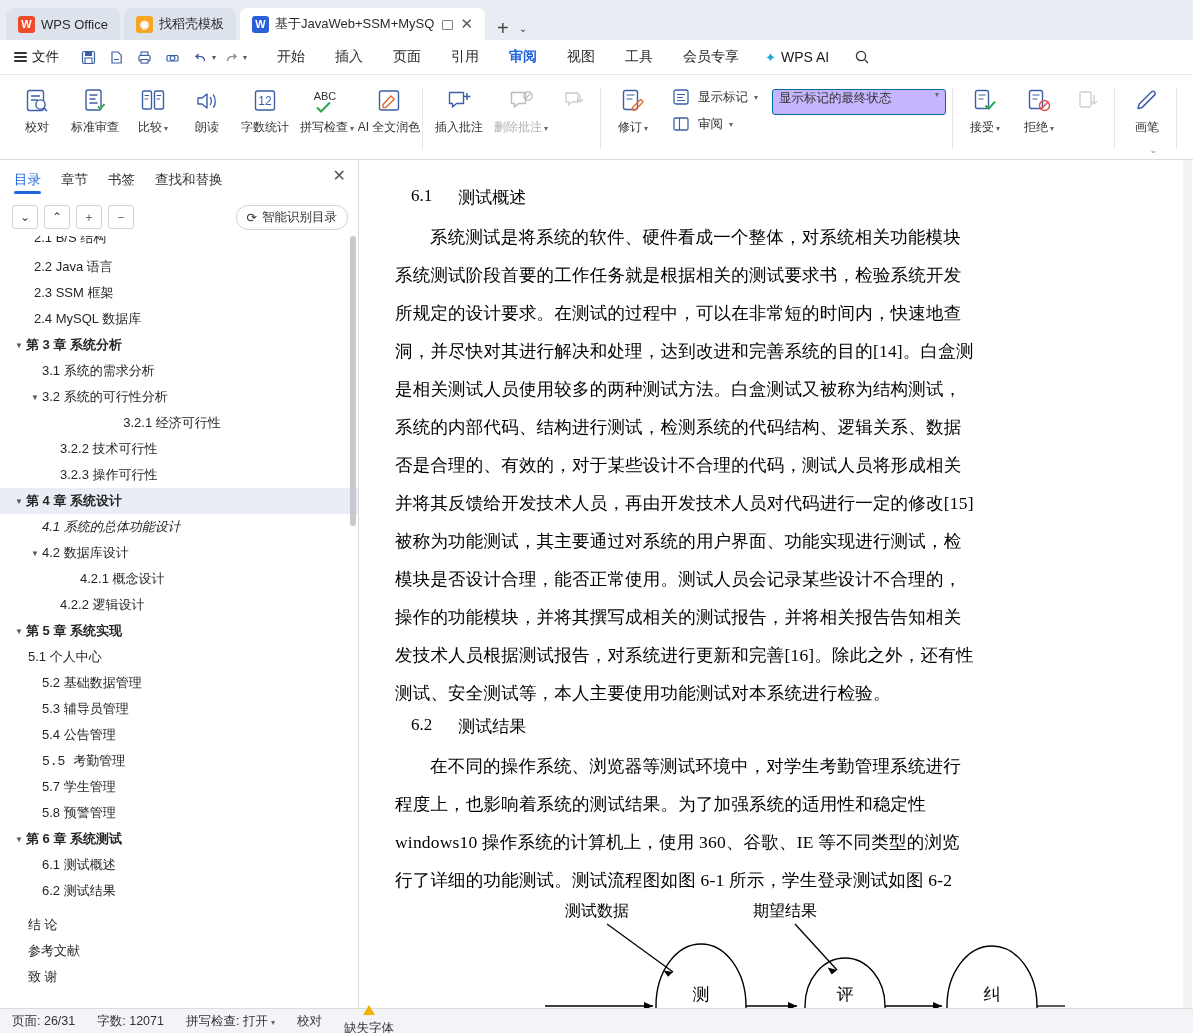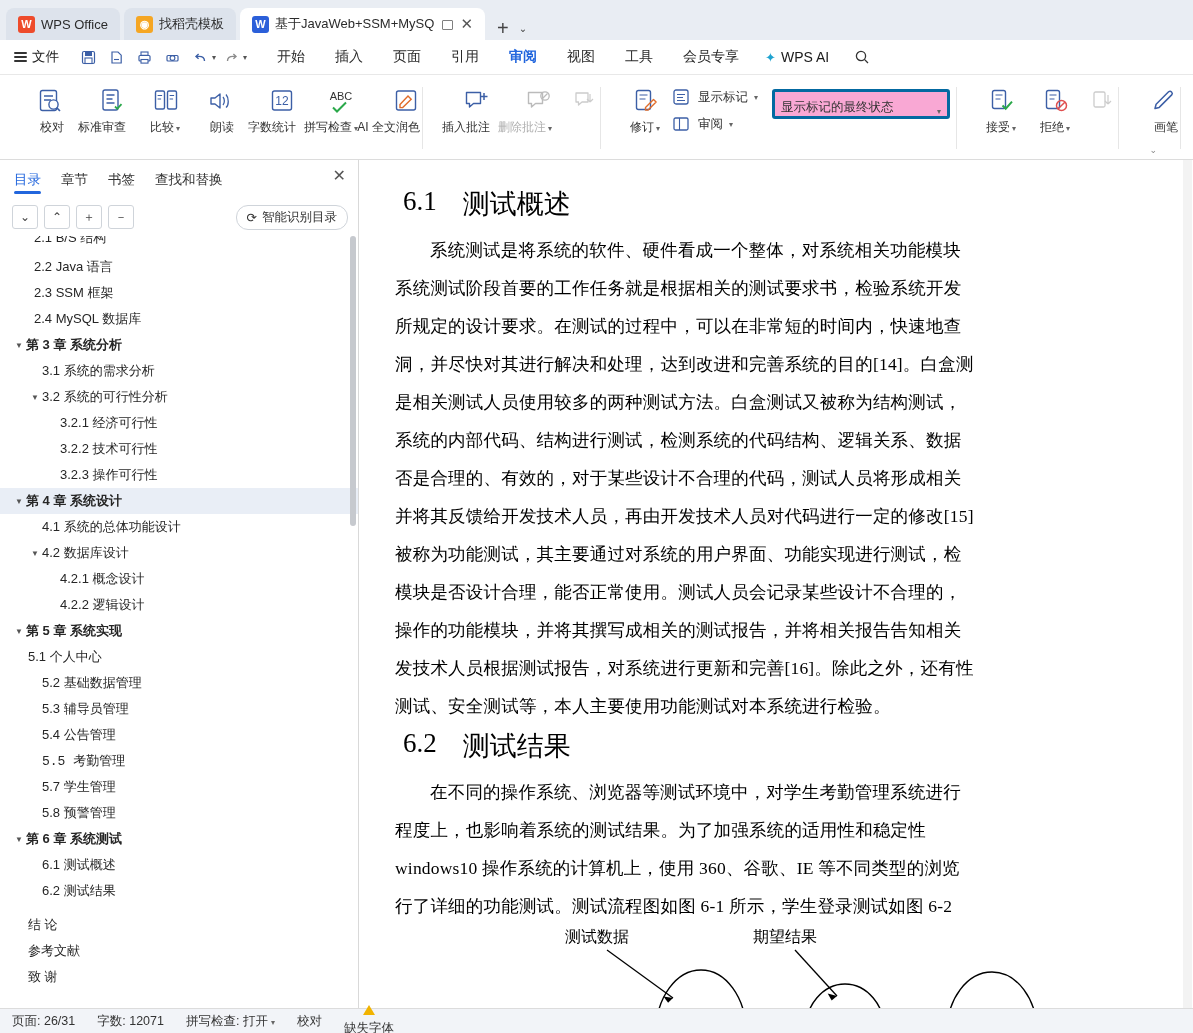--- a/index.html
+++ b/index.html
@@ -212,21 +212,21 @@
     position: absolute;
     left: -2px; top: 10px; bottom: 10px;
     width: 1px;
     background: #e6e6e6;
   }
   .rbtn {
     width: 54px;
     min-height: 70px;
     display: flex;
     flex-direction: column;
-    align-items: flex-end;
+    align-items: center;
     justify-content: flex-start;
     padding-top: 7px;
     font-size: 12px;
     color: #333;
     border-radius: 4px;
     text-align: center;
     line-height: 1.25;
   }
   .rbtn.wide { width: 62px; }
   .rbtn.narrow { width: 46px; }
@@ -254,29 +254,29 @@
     padding: 0 6px;
     font-size: 12.5px;
     color: #333;
     border-radius: 4px;
     white-space: nowrap;
   }
   .rrow .car { font-size: 8px; color: #666; }
   .combo {
     width: 160px;
     height: 24px;
-    border: 3px solid #0369a1;
+    border: 1px solid #0369a1;
     border-radius: 3px;
     display: flex;
-    align-items: flex-end;
+    align-items: flex-start;
     justify-content: space-between;
     padding: 0 6px;
     font-size: 12.5px;
     color: #333;
-    background: #f9a8d4;
+    background: #c4b5fd;
   }
   .combo .car { font-size: 8px; color: #666; }
   .icon-sq {
     width: 22px; height: 22px;
     display: inline-flex;
     align-items: center;
     justify-content: center;
     color: #3a3a3a;
   }
   .ribbon-scrollcaret {
@@ -410,23 +410,23 @@
     position: absolute;
     left: 0;
     top: 0;
     right: 0;
     bottom: 0;
     background: #fff;
     padding: 26px 0 0 36px;
     overflow: hidden;
   }
   .h2 {
-    font-size: 27px;
+    font-size: 17px;
     color: #000;
-    margin: 0 0 12px 8px;
+    margin: 0 0 12px 16px;
     display: flex;
     gap: 26px;
     font-family: "Liberation Serif", serif;
   }
   .h2 .num { font-family: "Liberation Serif", serif; }
   .h2 .ttl { font-weight: normal; }
   .para {
     font-size: 17.5px;
     line-height: 32px;
     color: #000;
@@ -809,41 +809,41 @@
           <span class="arrow">▼</span>
           <span class="txt">第 3 章  系统分析</span>
         </div>
         <div class="toc-item" style="padding-left:42px;">
           <span class="txt">3.1 系统的需求分析</span>
         </div>
         <div class="toc-item" style="padding-left:28px;">
           <span class="arrow">▼</span>
           <span class="txt">3.2 系统的可行性分析</span>
         </div>
-        <div class="toc-item" style="padding-left:60px;">
+        <div class="toc-item" style="justify-content:center;">
           <span class="txt">3.2.1 经济可行性</span>
         </div>
         <div class="toc-item" style="padding-left:60px;">
           <span class="txt">3.2.2 技术可行性</span>
         </div>
         <div class="toc-item" style="padding-left:60px;">
           <span class="txt">3.2.3 操作可行性</span>
         </div>
         <div class="toc-item bold sel" style="padding-left:12px;">
           <span class="arrow">▼</span>
           <span class="txt">第 4 章  系统设计</span>
         </div>
-        <div class="toc-item" style="padding-left:42px;">
+        <div class="toc-item" style="padding-left:42px;font-style:italic;">
           <span class="txt">4.1 系统的总体功能设计</span>
         </div>
         <div class="toc-item" style="padding-left:28px;">
           <span class="arrow">▼</span>
           <span class="txt">4.2 数据库设计</span>
         </div>
-        <div class="toc-item" style="padding-left:60px;">
+        <div class="toc-item" style="padding-left:80px;">
           <span class="txt">4.2.1 概念设计</span>
         </div>
         <div class="toc-item" style="padding-left:60px;">
           <span class="txt">4.2.2 逻辑设计</span>
         </div>
         <div class="toc-item bold" style="padding-left:12px;">
           <span class="arrow">▼</span>
           <span class="txt">第 5 章  系统实现</span>
         </div>
         <div class="toc-item" style="padding-left:28px;">

